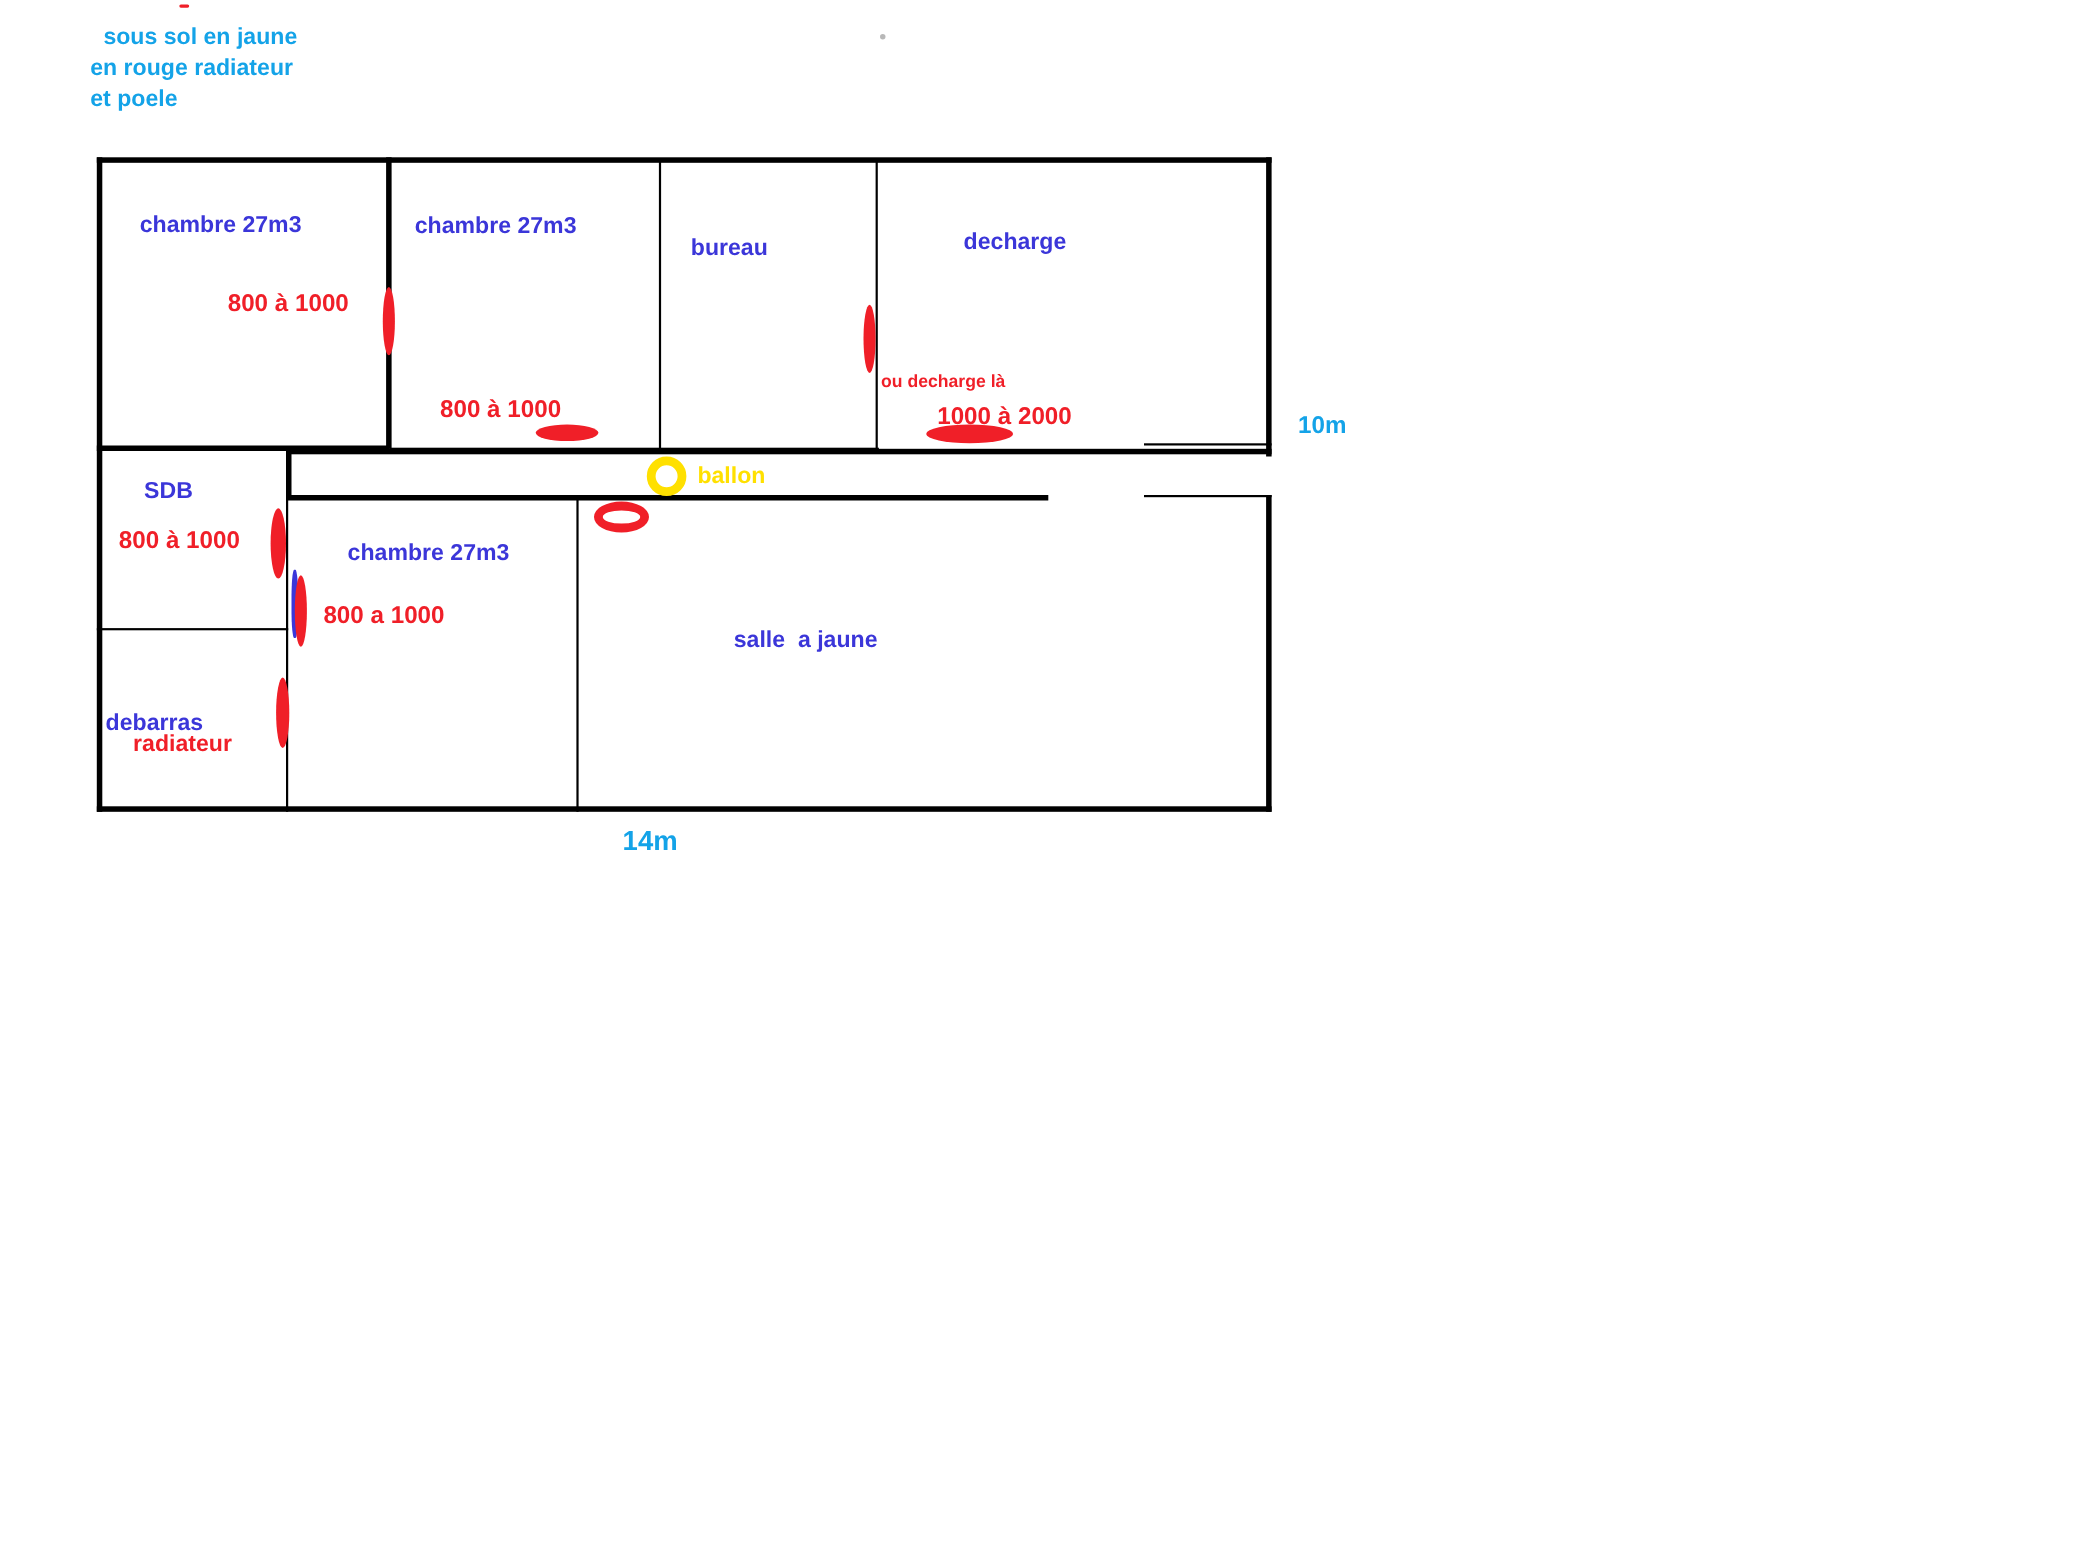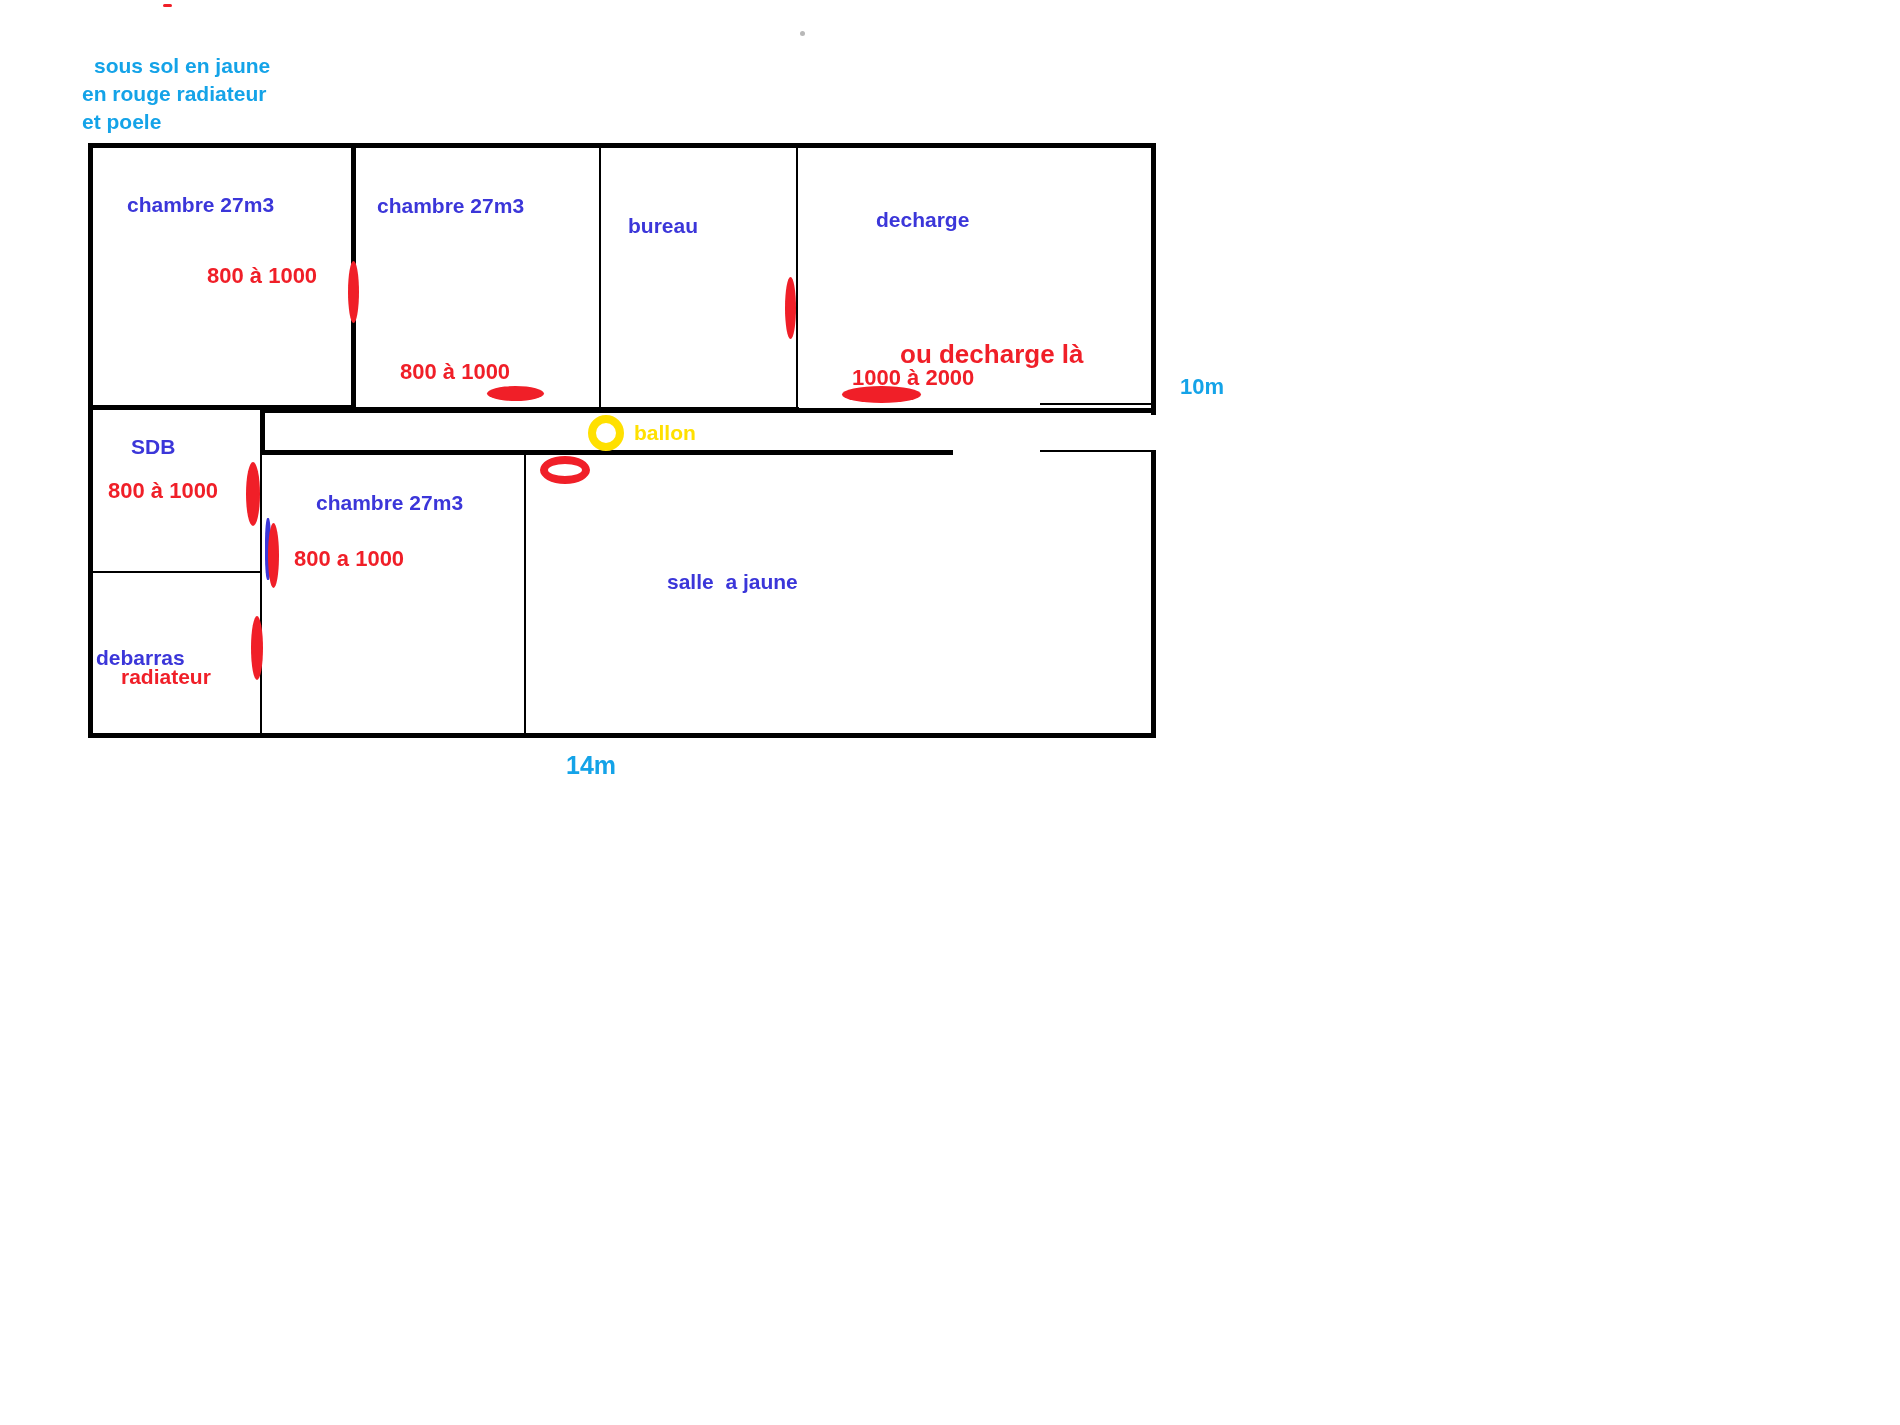--- a/index.html
+++ b/index.html
@@ -36,21 +36,20 @@
 
   
   #legend {
     position: absolute;
     left: 82px;
     top: 20px;
     font-size: 21px;
     font-weight: bold;
     color: #14a3e8;
     line-height: 1.33;
-    margin-top: 32px;
   }
   #legend .l1 { padding-left: 12px; }
 
   
   .wall {
     position: absolute;
     background: #000000;
   }
   .wall-thick-h { height: 5px; }
   .wall-thick-v { width: 5px; }
@@ -150,21 +149,21 @@
   <div class="txt blue" style="left:876px;top:207px;font-size:21px;">decharge</div>
   <div class="txt blue" style="left:131px;top:434px;font-size:21px;">SDB</div>
   <div class="txt blue" style="left:316px;top:490px;font-size:21px;">chambre 27m3</div>
   <div class="txt blue" style="left:667px;top:569px;font-size:21px;">salle  a jaune</div>
   <div class="txt blue" style="left:96px;top:625px;font-size:21px;margin-top:20px;">debarras</div>
 
   <div class="txt red" style="left:207px;top:262px;font-size:22px;">800 à 1000</div>
 
   <div class="txt red" style="left:400px;top:358px;font-size:22px;">800 à 1000</div>
 
-  <div class="txt red" style="left:900px;top:338px;font-size:26px;">ou decharge là</div>
+  <div class="txt red" style="left:801px;top:338px;font-size:16px;">ou decharge là</div>
   <div class="txt red" style="left:852px;top:364px;font-size:22px;">1000 à 2000</div>
 
   <div class="txt red" style="left:108px;top:477px;font-size:22px;">800 à 1000</div>
 
   <div class="txt red" style="left:294px;top:545px;font-size:22px;">800 a 1000</div>
 
   <div class="txt red" style="left:121px;top:664px;font-size:21px;">radiateur</div>
 
   <div class="rad rad-v" style="left:348px;top:261px;height:62px;"></div>
 

